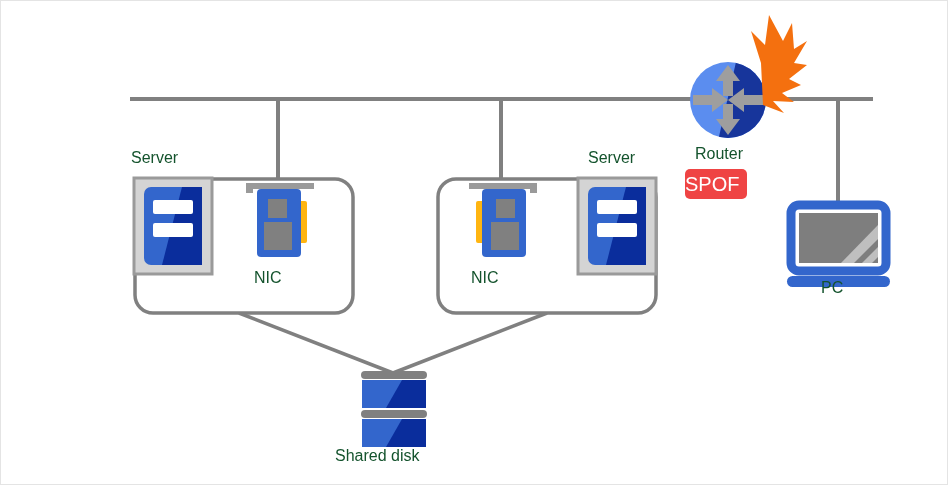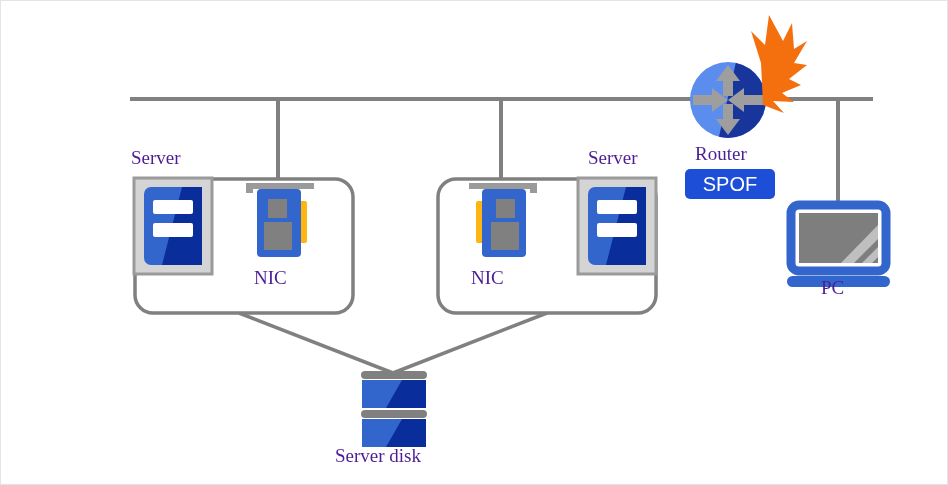--- a/index.html
+++ b/index.html
@@ -21,45 +21,45 @@
   }
   #diagram-svg {
     position: absolute;
     left: 0;
     top: 0;
     width: 948px;
     height: 485px;
   }
   .lbl {
     position: absolute;
-    color: #4c1d95;
-    font-size: 19px;
+    color: #14532d;
+    font-size: 16px;
     line-height: 21px;
     white-space: nowrap;
-    font-family: Liberation Serif, serif;
+    font-family: Liberation Sans, sans-serif;
   }
   #label-server-left  { left: 130px; top: 146px; }
   #label-server-right { left: 587px; top: 146px; }
   #label-nic-left     { left: 253px; top: 266px; }
   #label-nic-right    { left: 253px; top: 266px; }
   #label-router       { left: 694px; top: 142px; }
   #label-pc           { left: 820px; top: 268px; margin-top: 8px; }
   #label-shareddisk   { left: 334px; top: 444px; }
   #spof-badge {
     position: absolute;
     left: 684px;
     top: 168px;
-    width: 90px;
+    width: 62px;
     height: 30px;
-    background: #1d4ed8;
+    background: #ef4444;
     border-radius: 5px;
     color: #ffffff;
     font-size: 20px;
     line-height: 30px;
-    text-align: center;
+    text-align: left;
     font-family: "Liberation Sans", sans-serif;
   }
 </style>
 </head>
 <body>
 
 <div id="canvas">
 
   <svg id="diagram-svg" viewBox="0 0 948 485">
 
@@ -159,17 +159,17 @@
     </g>
 
   </svg>
 
   <div class="lbl" id="label-server-left">Server</div>
   <div class="lbl" id="label-server-right">Server</div>
   <div class="lbl" id="label-nic-left">NIC</div>
   <div class="lbl" id="label-nic-right" style="left:470px;">NIC</div>
   <div class="lbl" id="label-router">Router</div>
   <div class="lbl" id="label-pc">PC</div>
-  <div class="lbl" id="label-shareddisk">Server disk</div>
+  <div class="lbl" id="label-shareddisk">Shared disk</div>
 
   <div id="spof-badge">SPOF</div>
 
 </div>
 
 </body></html>

